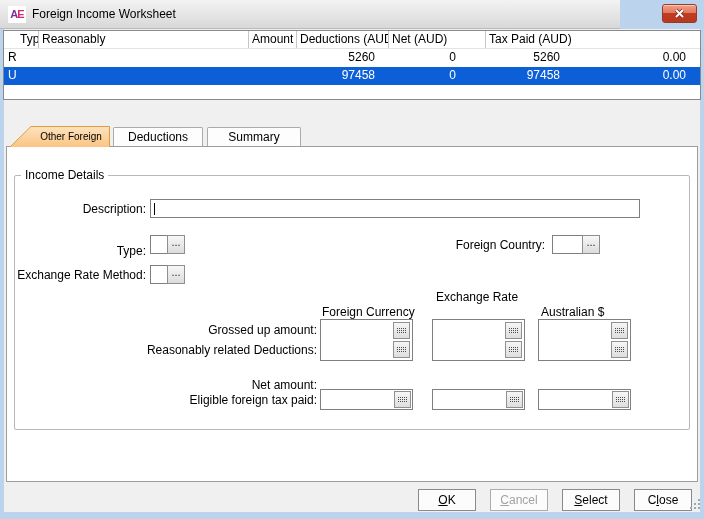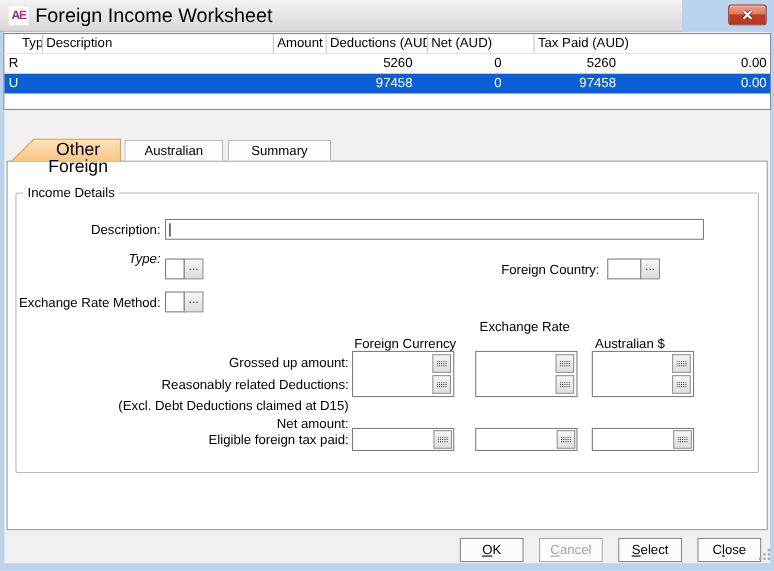--- a/index.html
+++ b/index.html
@@ -16,21 +16,21 @@
     position:absolute;left:0;top:0;width:620px;height:29px;
     background:linear-gradient(var(--titlebar_top,#F3F3F3),var(--titlebar_bottom,#D8D8D8));
     border-bottom:1px solid #B9B9B9;
   }
   .appicon{
     position:absolute;left:8px;top:6px;width:18px;height:17px;background:#FFF;
     font-weight:bold;font-size:11px;line-height:17px;text-align:center;letter-spacing:-1px;
   }
   .appicon .a{color:var(--icon_a,#7B2F9E);}
   .appicon .e{color:var(--icon_e,#D12B6F);}
-  .title{position:absolute;left:32px;top:7px;font-size:18px;line-height:15px;white-space:nowrap;}
+  .title{position:absolute;left:32px;top:7px;font-size:12px;line-height:15px;white-space:nowrap;}
   .closebtn{
     position:absolute;left:662px;top:4px;width:35px;height:19px;border-radius:3px;
     border:1px solid #99392B;
     background:linear-gradient(var(--close_top,#F0A088) 0%,#E07B5E 45%,var(--close_bottom,#C23B22) 50%,#B53A20 100%);
     box-shadow:inset 0 1px 0 rgba(255,255,255,.45);
     display:flex;align-items:center;justify-content:center;cursor:pointer;
   }
   
   .table{
     position:absolute;left:3px;top:30px;width:698px;height:70px;
@@ -39,34 +39,34 @@
   .thead,.trow{display:grid;grid-template-columns:34px 210px 48px 92px 97px 112px auto;height:18px;}
   .thead{border-bottom:1px solid #E4E4E4;}
   .th{border-left:1px solid #C6C6C6;padding-left:3px;font-size:12px;line-height:17px;white-space:nowrap;overflow:hidden;}
   .th.c0{border-left:none;padding-left:16px;}
   .td{font-size:12px;line-height:17px;white-space:nowrap;overflow:hidden;}
   .td.c0{padding-left:4px;}
   .num{text-align:right;}
   .td.c3{padding-right:13px;}
   .td.c4{padding-right:29px;}
   .td.c5{padding-right:37px;}
-  .td.c6{padding-right:3px;}
+  .td.c6{padding-right:14px;}
   .trow.selected{background:var(--selection,#0C5FD6);color:#FFF;}
   
   .panel{position:absolute;left:6px;top:146px;width:692px;height:336px;background:#FFF;border:1px solid #9C9C9C;}
   .tab{
     position:absolute;top:127px;height:19px;background:#FDFDFD;
     border:1px solid #ABABAB;border-bottom:none;border-radius:2px 2px 0 0;
     font-size:12px;text-align:center;line-height:18px;cursor:pointer;z-index:2;
   }
   .tab.t2{left:113px;width:90px;}
   .tab.t3{left:207px;width:94px;}
   .tabactive{position:absolute;left:10px;top:126px;width:100px;height:21px;z-index:3;cursor:pointer;}
   .tabactive svg{position:absolute;left:0;top:0;}
-  .tabactive .lab{position:absolute;left:24px;top:3px;width:74px;text-align:center;font-size:16px;line-height:15px;}
+  .tabactive .lab{position:absolute;left:24px;top:3px;width:74px;text-align:center;font-size:10px;line-height:15px;}
   
   .groupbox{position:absolute;left:14px;top:175px;width:676px;height:255px;border:1px solid #B8B8B8;border-radius:2px;}
   .grouplab{position:absolute;left:21px;top:168px;background:#FFF;padding:0 4px;font-size:12px;line-height:14px;}
   
   .lbl{position:absolute;font-size:12px;line-height:15px;text-align:right;white-space:nowrap;}
   .inp{position:absolute;background:#FFF;border:1px solid #7F7F7F;}
   .caret{position:absolute;left:3px;top:3px;width:1px;height:12px;background:#000;}
   .dots-btn{
     position:absolute;width:18px;height:19px;border:1px solid #8E8E8E;
     background:linear-gradient(#F7F7F7,#DCDCDC);
@@ -105,21 +105,21 @@
         <path d="M3 2 L10 9 M10 2 L3 9" stroke="#FFFFFF" stroke-width="2" fill="none"></path>
       </svg>
     </div>
   </div>
 
   <div class="client"></div>
 
   <div class="table">
     <div class="thead">
       <div class="th c0">Type</div>
-      <div class="th">Description</div>
+      <div class="th">Reasonably</div>
       <div class="th">Amount</div>
       <div class="th">Deductions (AUD)</div>
       <div class="th">Net (AUD)</div>
       <div class="th">Tax Paid (AUD)</div>
     </div>
     <div class="trow">
       <div class="td c0">R</div>
       <div class="td"></div>
       <div class="td"></div>
       <div class="td num c3">5260</div>
@@ -145,50 +145,49 @@
       <defs>
         <linearGradient id="tg" x1="0" y1="0" x2="0" y2="1">
           <stop offset="0" stop-color="#FDE3BE"></stop>
           <stop offset="1" stop-color="#F9C583"></stop>
         </linearGradient>
       </defs>
       <path d="M0 21 L21 0.5 L99.5 0.5 L99.5 21" fill="url(#tg)" stroke="#DF9C40" stroke-width="1"></path>
     </svg>
     <span class="lab">Other Foreign</span>
   </div>
-  <div class="tab t2">Australian</div>
+  <div class="tab t2">Deductions</div>
   <div class="tab t3">Summary</div>
 
   <div class="groupbox"></div>
   <div class="grouplab">Income Details</div>
 
   <div class="lbl" style="left:16px;top:202px;width:130px;">Description:</div>
   <div class="inp" style="left:150px;top:199px;width:490px;height:19px;">
     <div class="caret"></div>
   </div>
 
-  <div class="lbl" style="left:16px;top:228px;width:130px;font-style:italic;">Type:</div>
+  <div class="lbl" style="left:16px;top:244px;width:130px;">Type:</div>
   <div class="inp" style="left:150px;top:235px;width:18px;height:19px;"></div>
   <div class="dots-btn" style="left:167px;top:235px;"><span>...</span></div>
 
   <div class="lbl" style="left:420px;top:238px;width:125px;">Foreign Country:</div>
   <div class="inp" style="left:552px;top:235px;width:31px;height:19px;"></div>
   <div class="dots-btn" style="left:582px;top:235px;"><span>...</span></div>
 
   <div class="lbl" style="left:16px;top:268px;width:130px;">Exchange Rate Method:</div>
   <div class="inp" style="left:150px;top:265px;width:18px;height:19px;"></div>
   <div class="dots-btn" style="left:167px;top:265px;"><span>...</span></div>
 
   <div class="colhead" style="left:322px;top:305px;">Foreign Currency</div>
   <div class="colhead" style="left:436px;top:290px;">Exchange Rate</div>
   <div class="colhead" style="left:541px;top:305px;">Australian $</div>
 
   <div class="lbl" style="left:60px;top:343px;width:257px;">Reasonably related Deductions:</div>
   <div class="lbl" style="left:60px;top:323px;width:257px;">Grossed up amount:</div>
-  <div class="lbl" style="left:60px;top:362px;width:257px;">(Excl. Debt Deductions claimed at D15)</div>
   <div class="lbl" style="left:60px;top:378px;width:257px;">Net amount:</div>
   <div class="lbl" style="left:60px;top:393px;width:257px;">Eligible foreign tax paid:</div>
 
   <div class="cellbox2" style="left:320px;top:319px;">
     <div class="cellrow" style="top:0;"></div>
     <div class="cellrow" style="top:20px;"></div>
     <div class="kbtn" style="right:2px;top:2px;">
       <svg width="10" height="6" viewBox="0 0 10 6">
           <g fill="#4A4A4A">
             <rect x="0" y="0" width="1" height="1"></rect>

